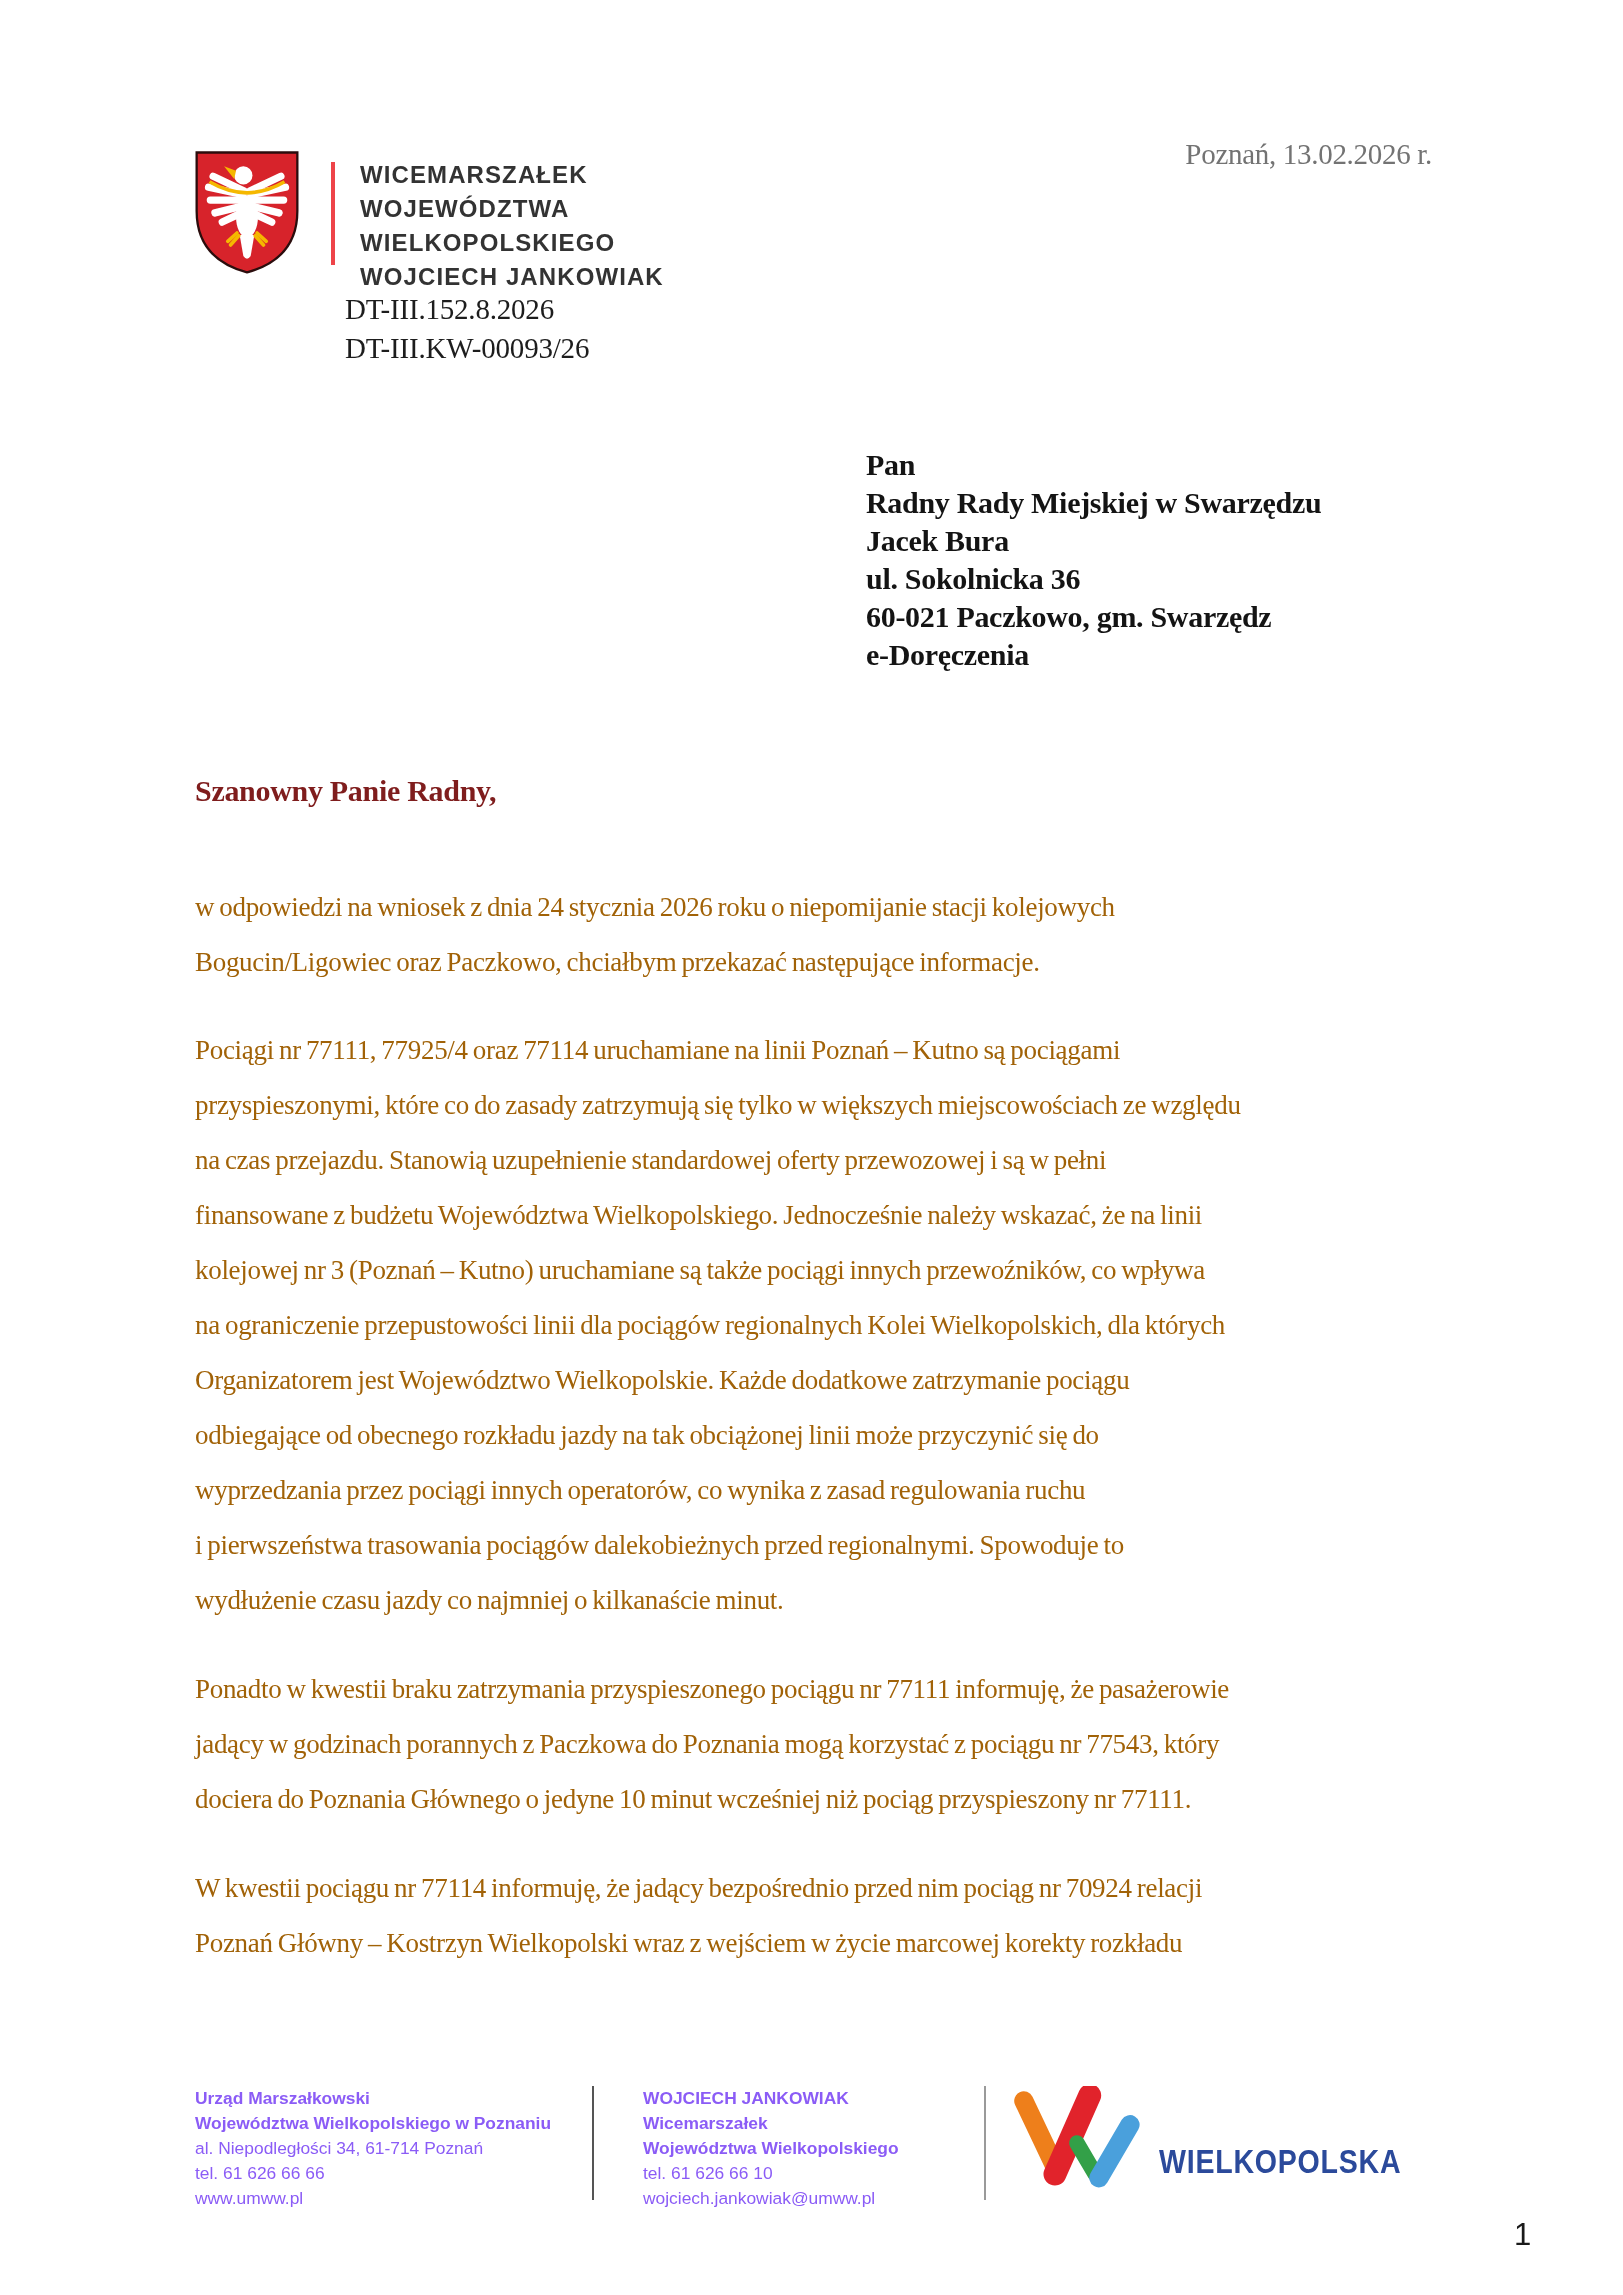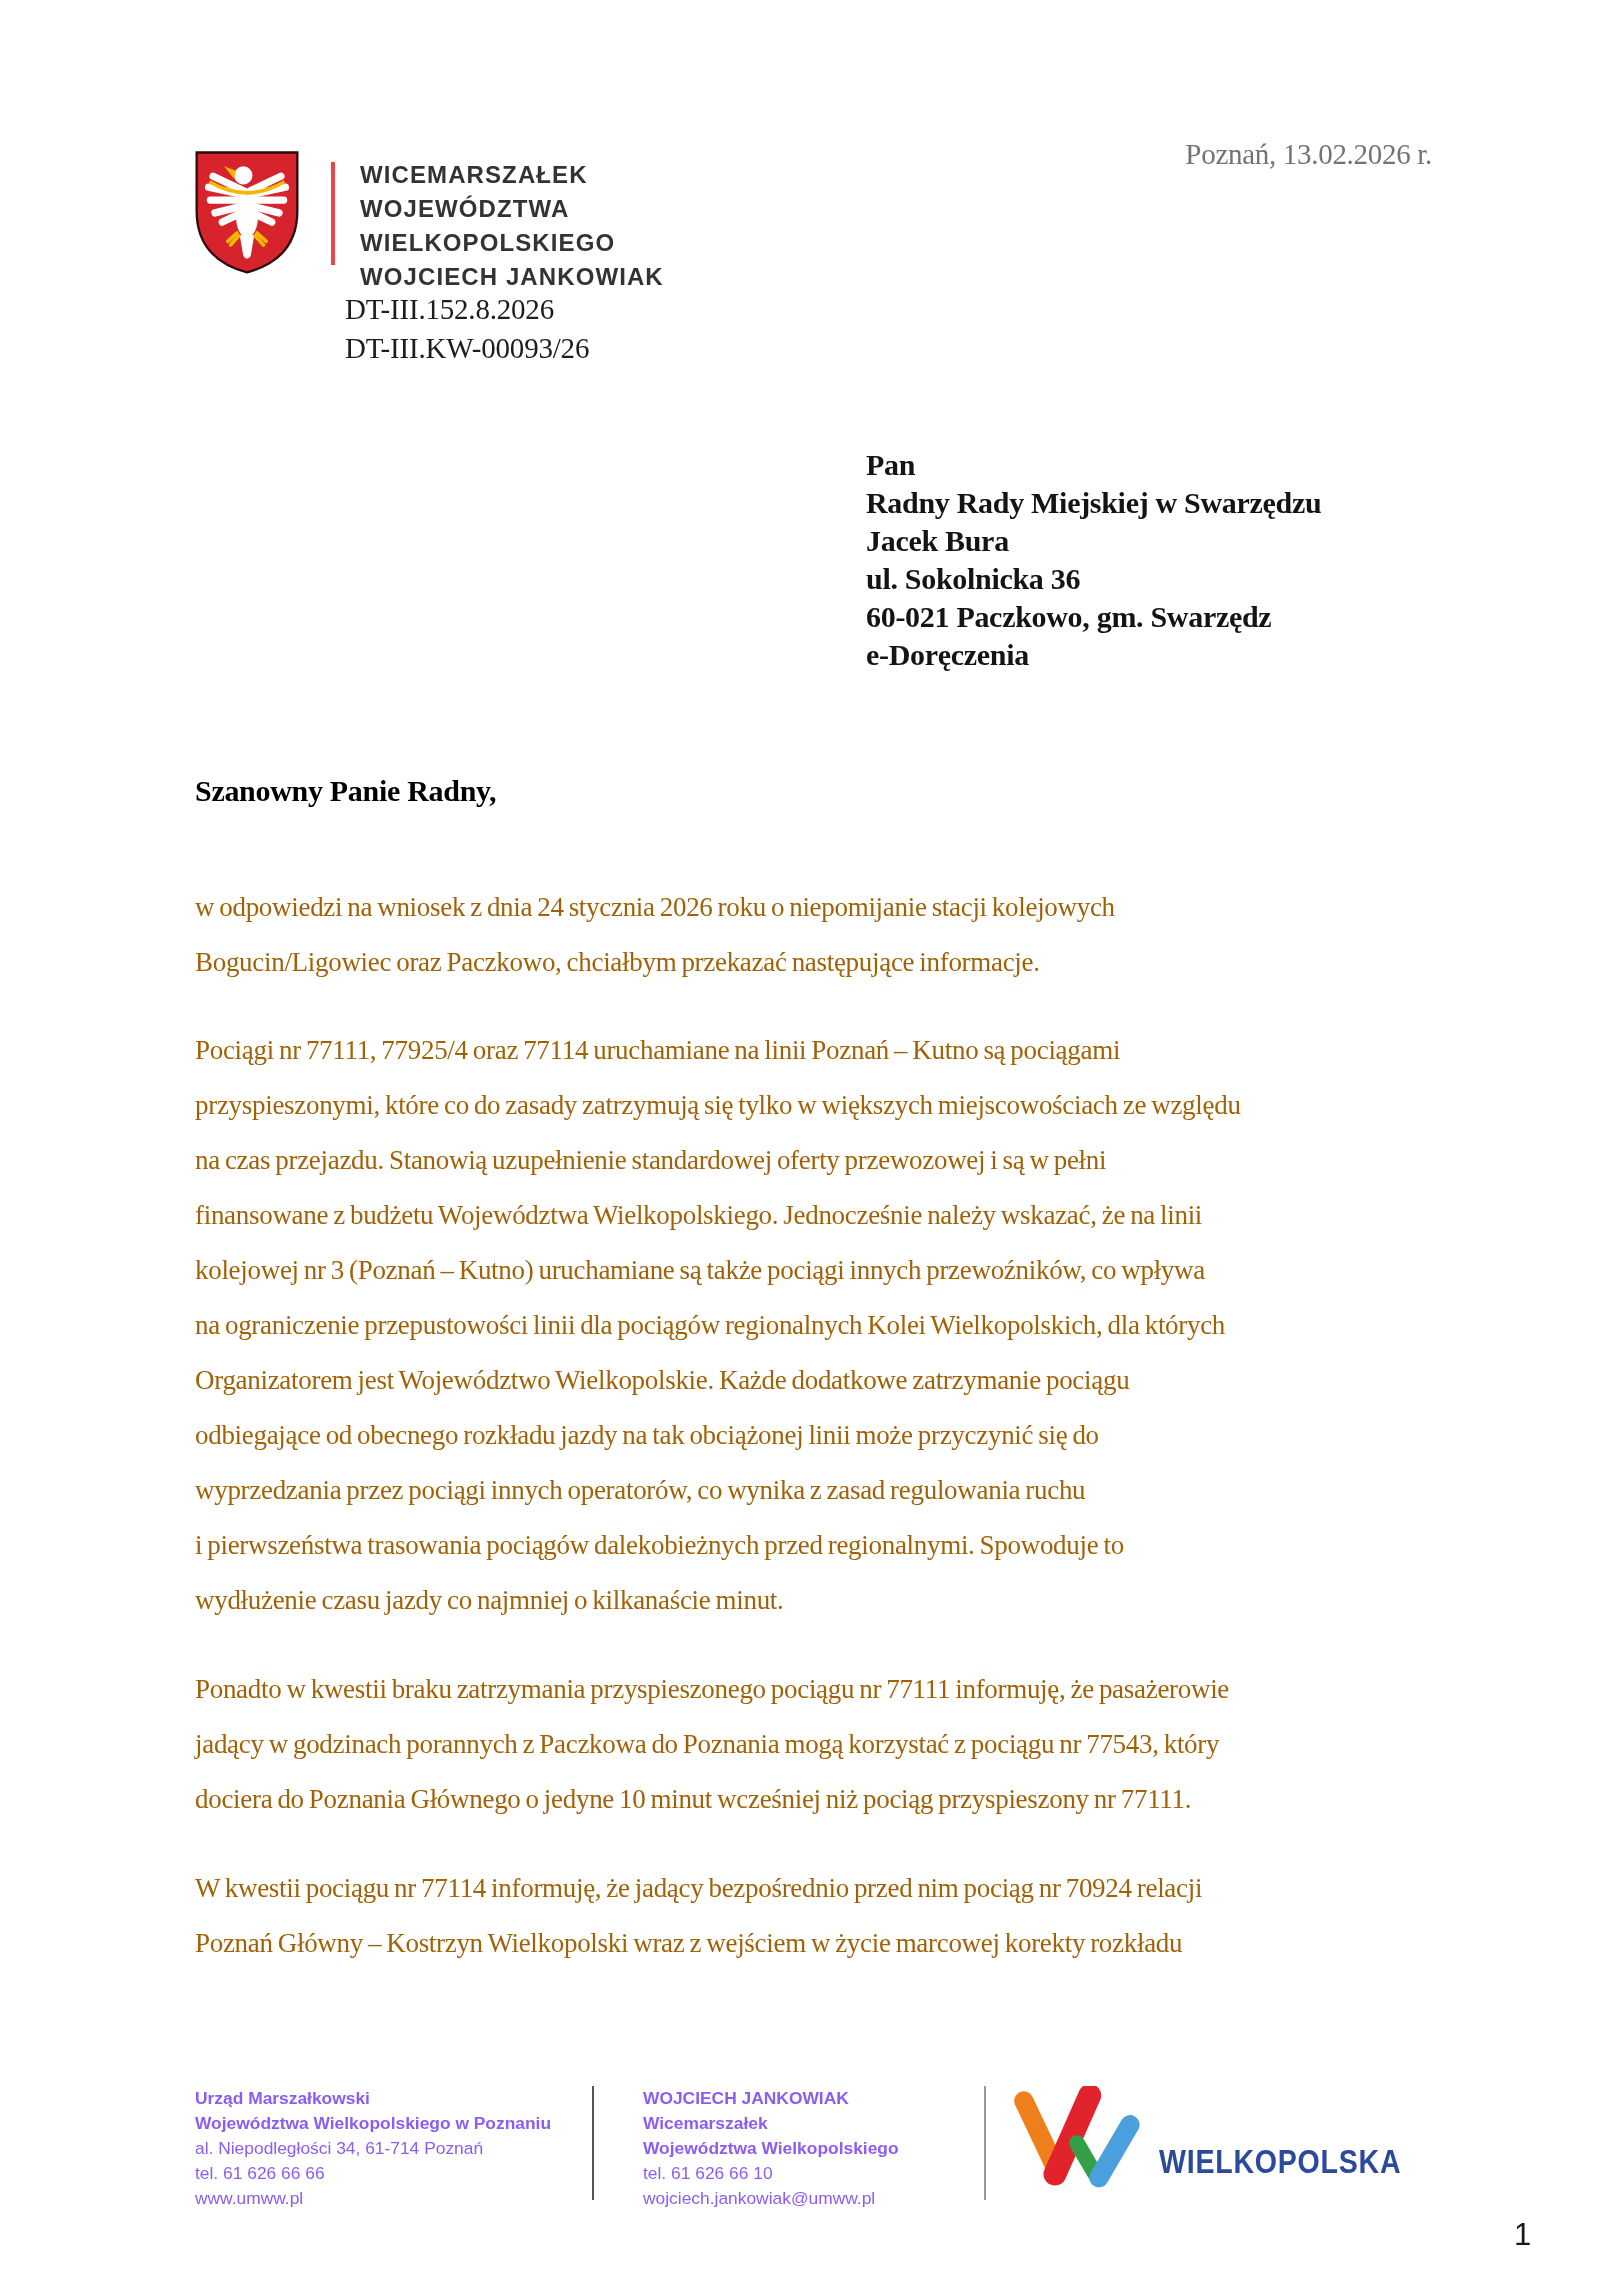--- a/index.html
+++ b/index.html
@@ -31,21 +31,21 @@
   }
   
   .recipient{
     position:absolute;left:866px;top:446px;
     font-size:30px;font-weight:bold;line-height:38px;color:#141414;
     letter-spacing:-0.3px;
   }
   
   .salutation{
     position:absolute;left:195px;top:774px;
-    font-size:30px;font-weight:bold;color:#000000;letter-spacing:-0.3px;
+    font-size:30px;font-weight:bold;color:#7f1d1d;letter-spacing:-0.3px;
   }
   .para{
     position:absolute;left:195px;width:1419px;
     font-size:27px;line-height:55px;color:#a16207;
     letter-spacing:-0.3px;word-spacing:-1.4px;
     white-space:pre-line;
   }
   .p1{top:880px;}
   .p2{top:1023px;}
   .p3{top:1662px;}

